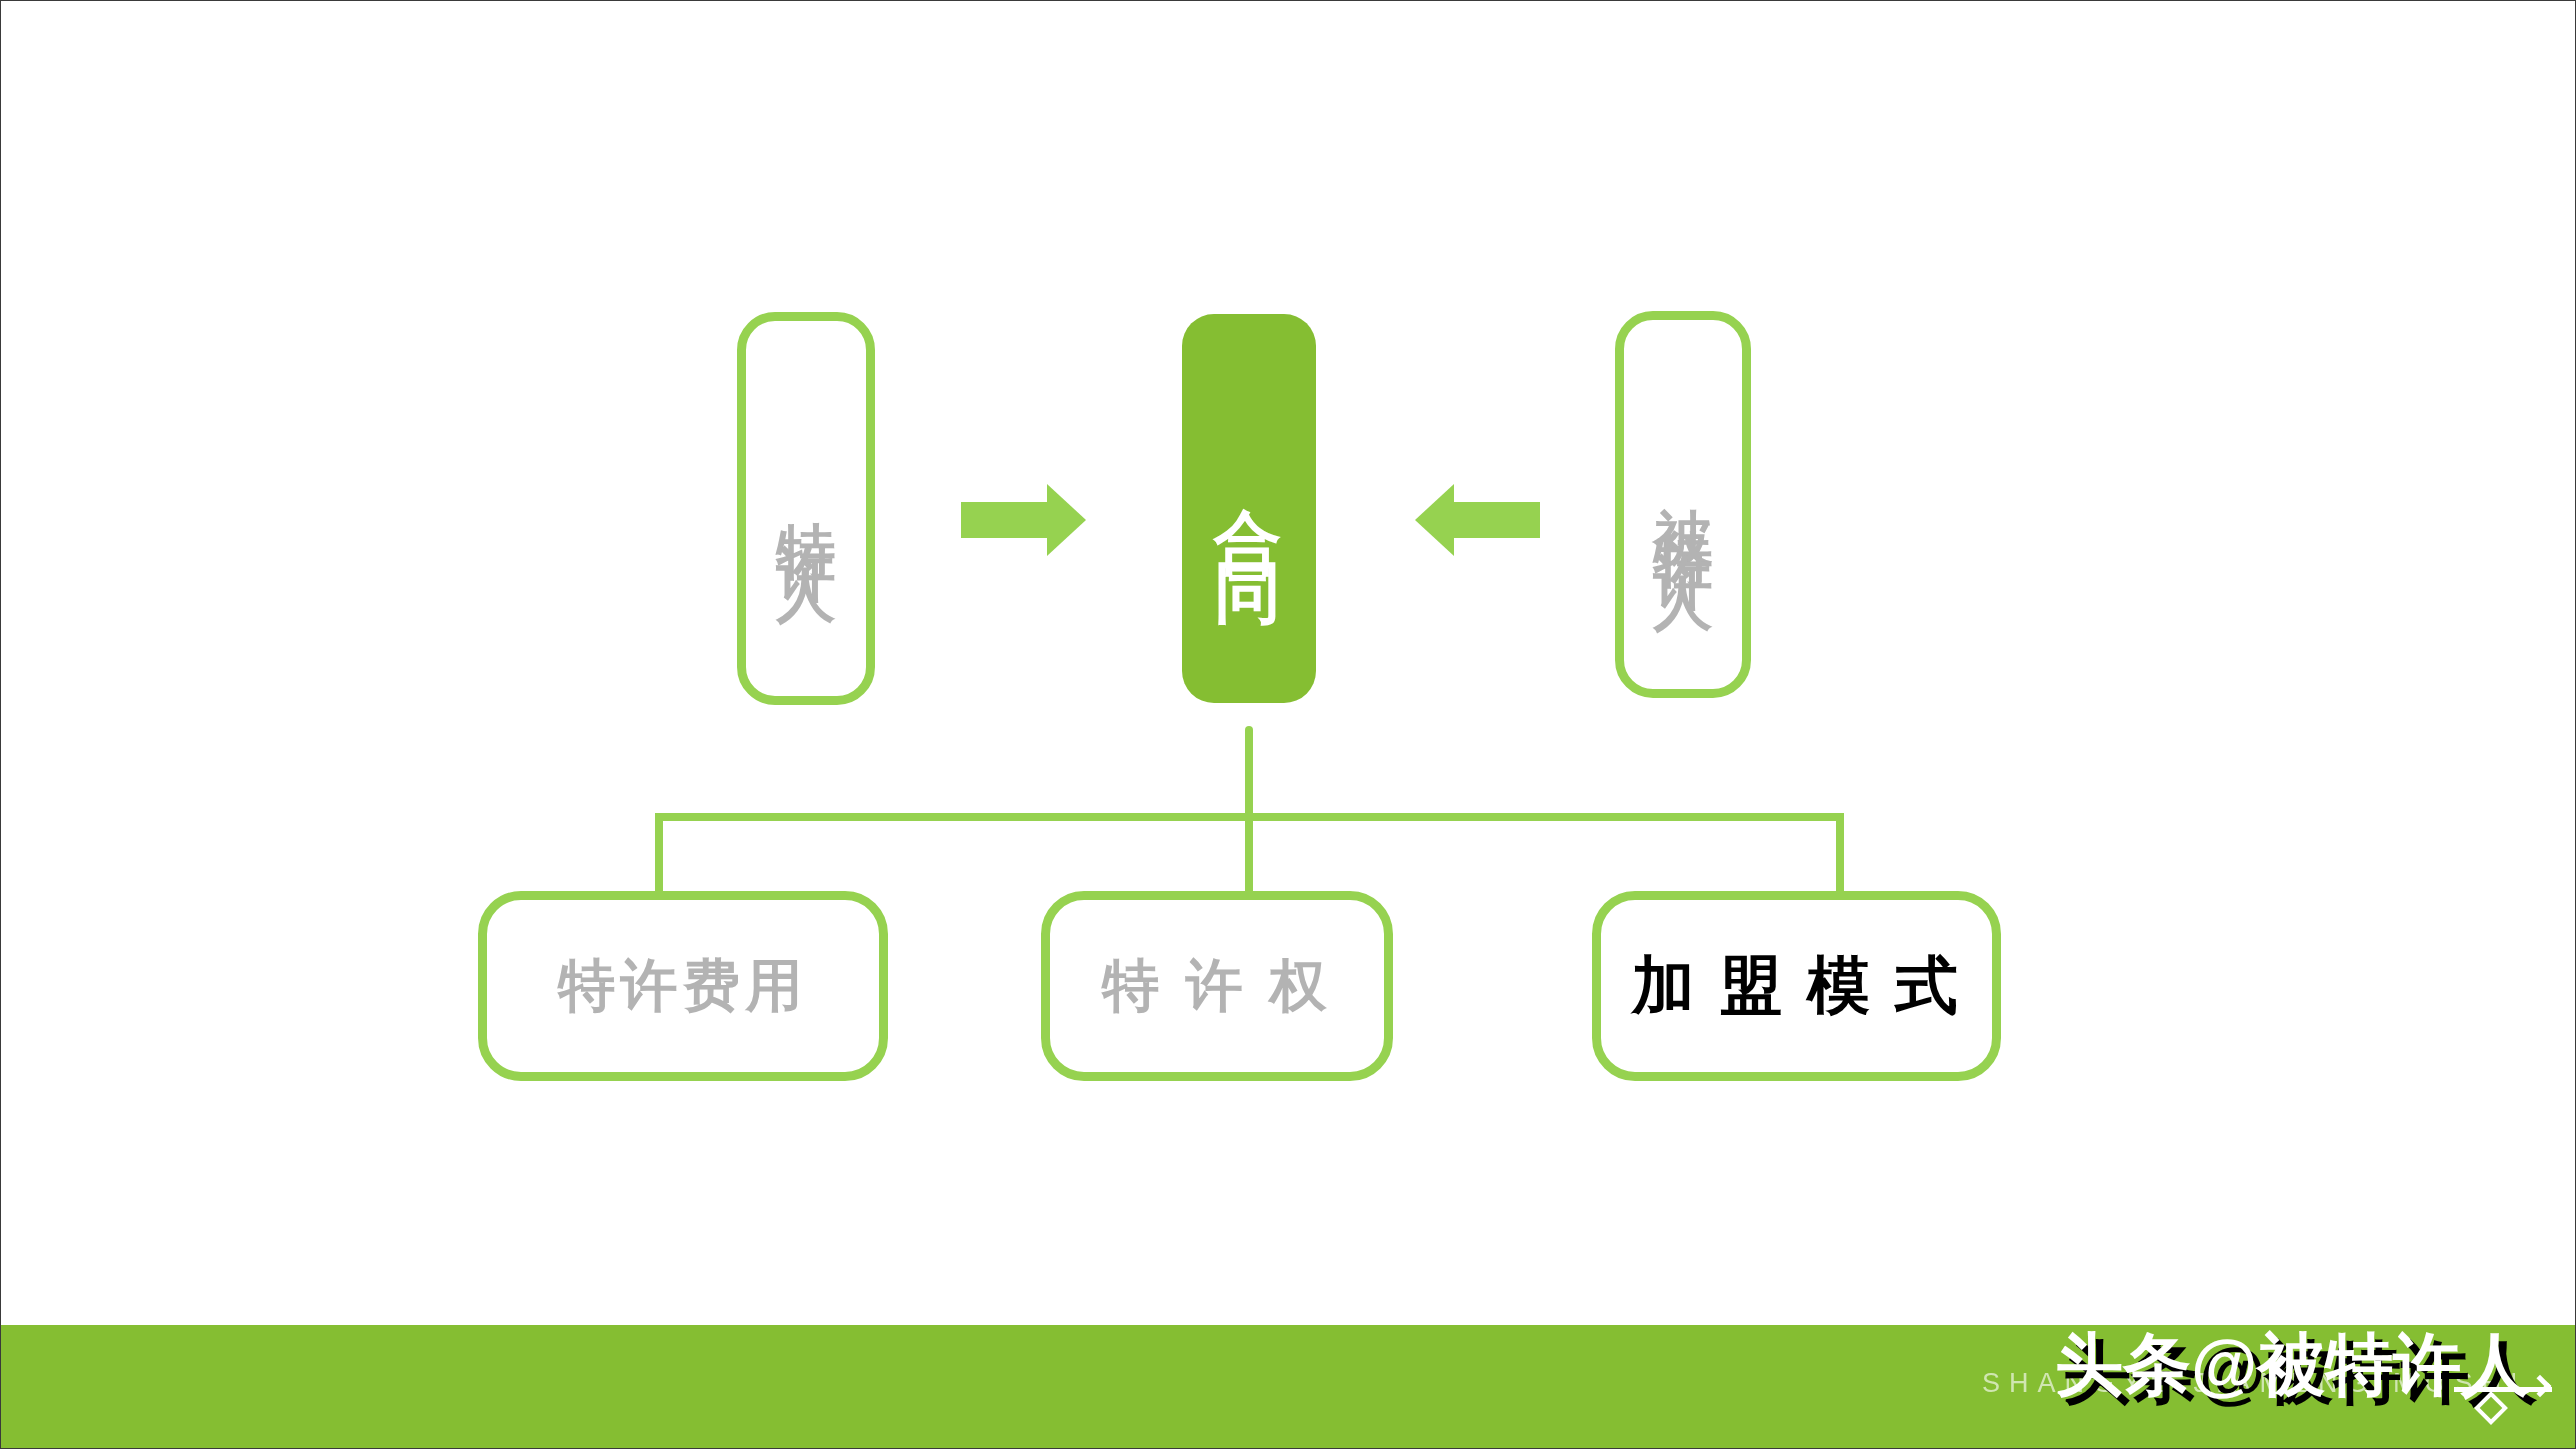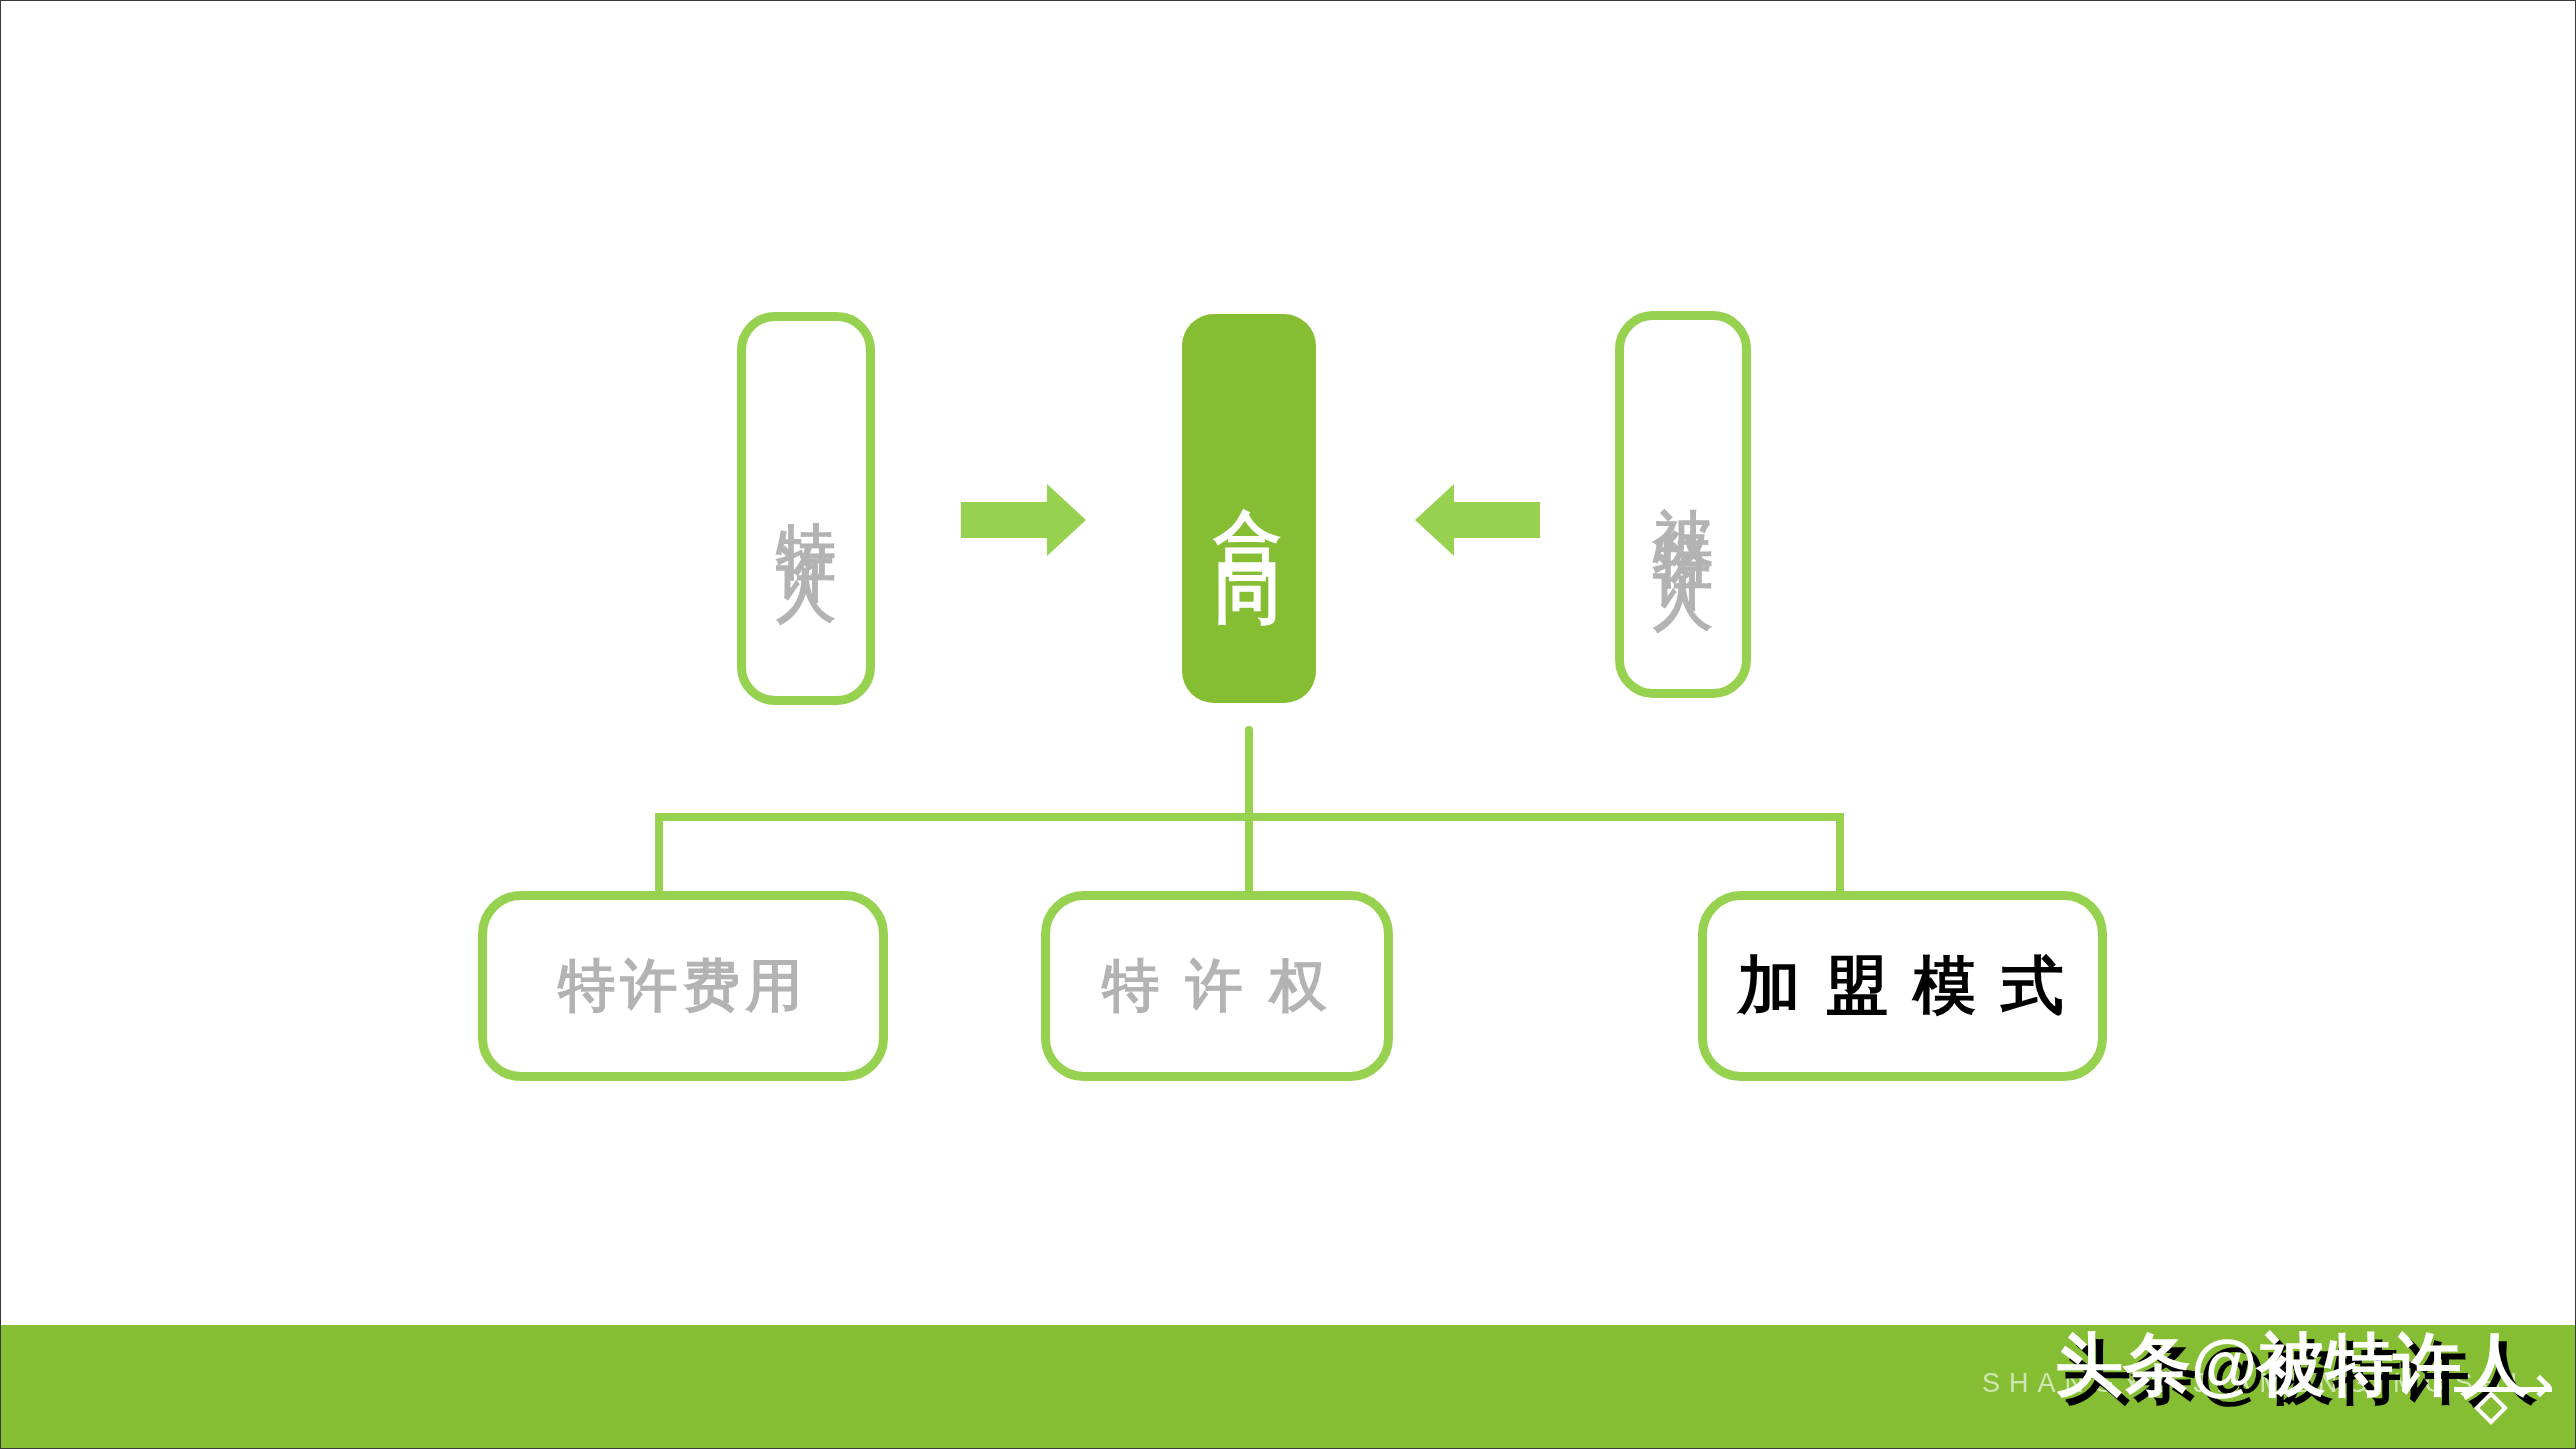--- a/index.html
+++ b/index.html
@@ -66,21 +66,21 @@
   
   .hbox {
     position:absolute; top:890px; height:190px;
     background:#ffffff; border:9px solid #96d250; border-radius:43px;
     display:flex; align-items:center; justify-content:center;
     white-space:nowrap;
   }
   .hbox .htext { font-weight:700; font-size:57px; color:#b3b3b3; letter-spacing:5.4px; }
   #box-fee   { left:449px;  width:410px;margin-left:28px; }
   #box-right { left:1040px; width:352px; }
-  #box-mode  { left:1697px; width:409px; }
+  #box-mode  { left:1591px; width:409px; }
   #box-mode .htext { color:#000000; font-size:63px; letter-spacing:3.6px; }
 
   
   #footer-bar {
     position:absolute; left:0; top:1324px; width:2576px; height:125px;
     background:#85be32;
   }
   #watermark-pinyin {
     position:absolute; left:1981px; top:1367px;
     font-size:27px; letter-spacing:9px; color:rgba(255,255,255,0.62);

